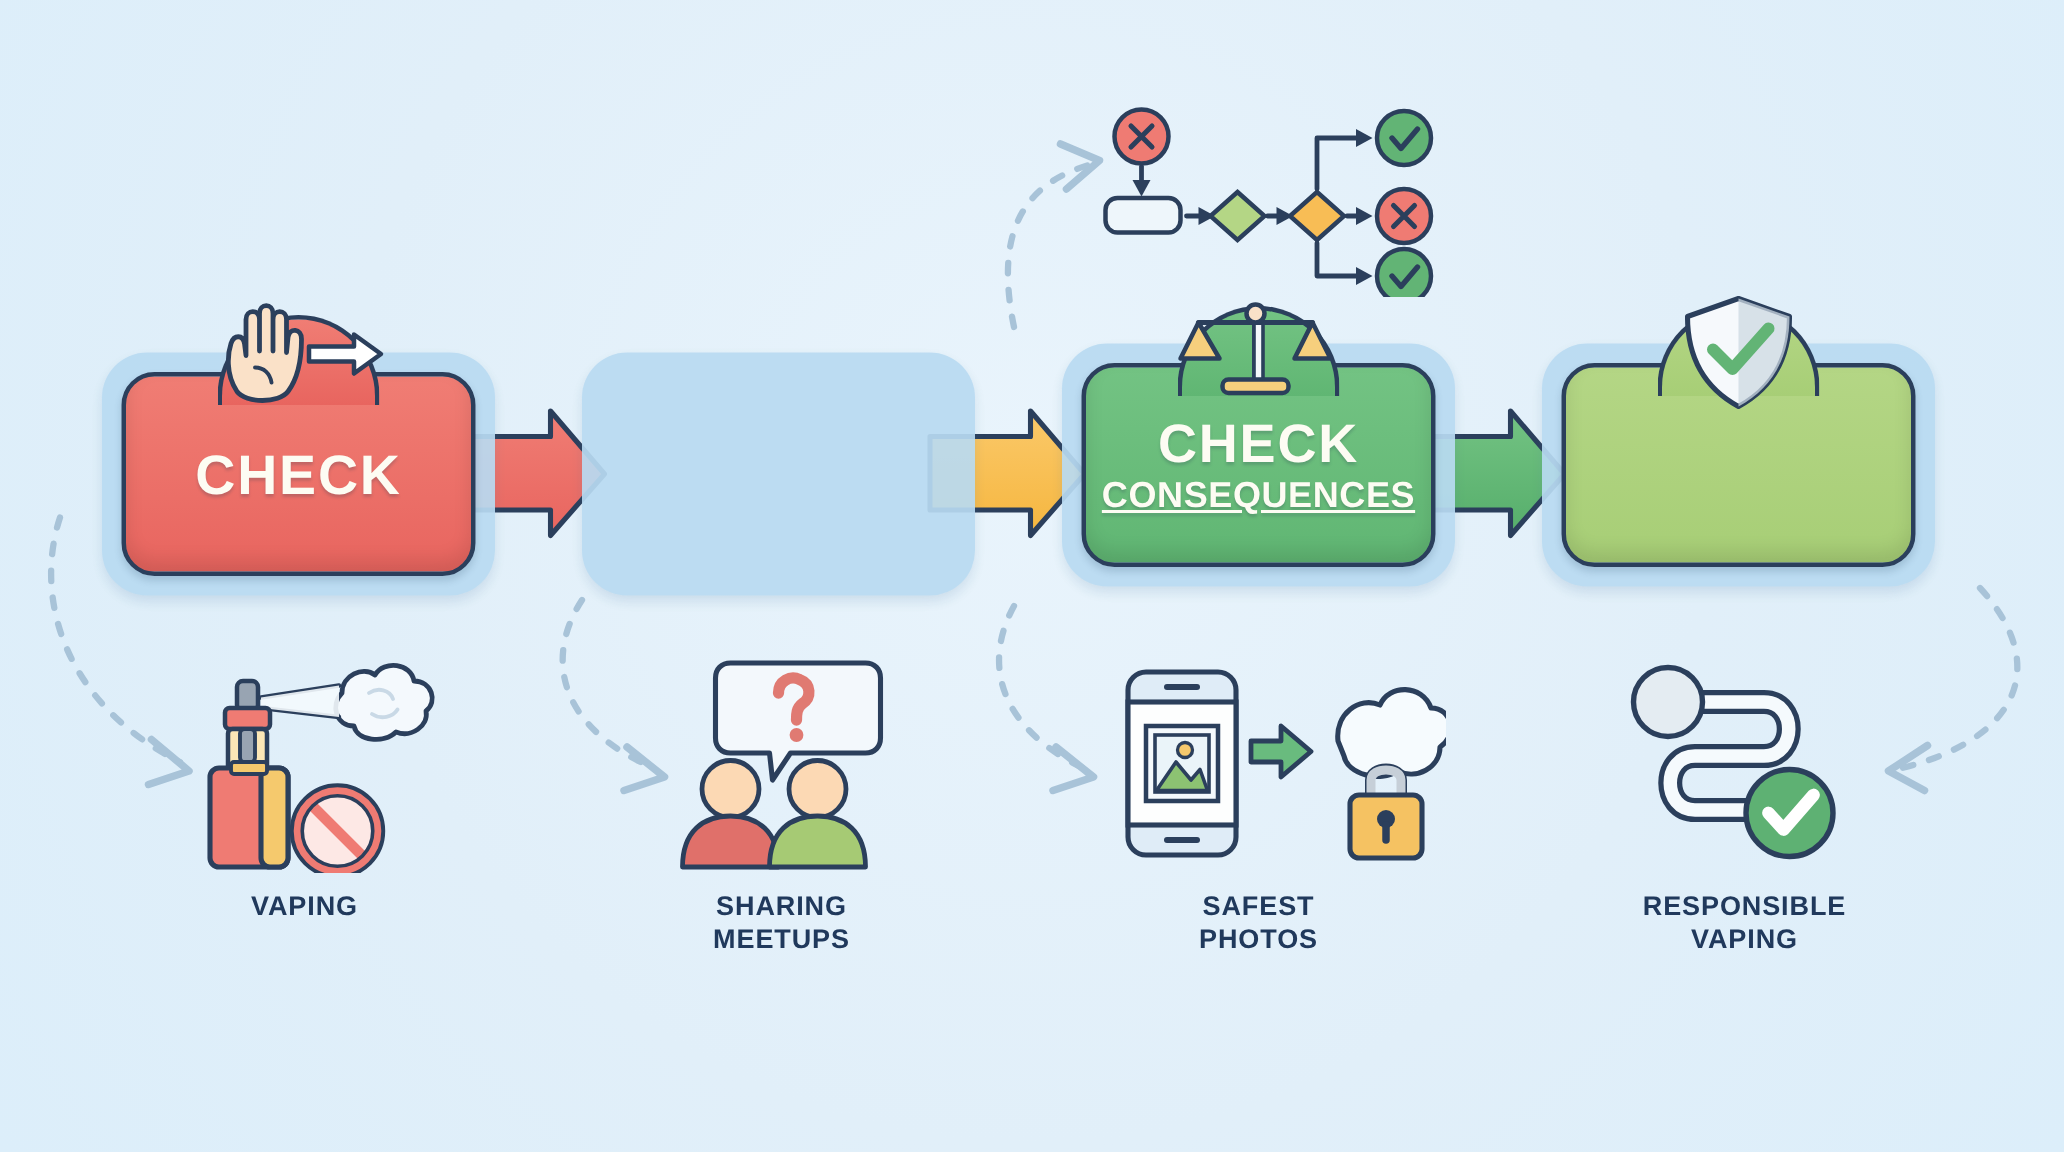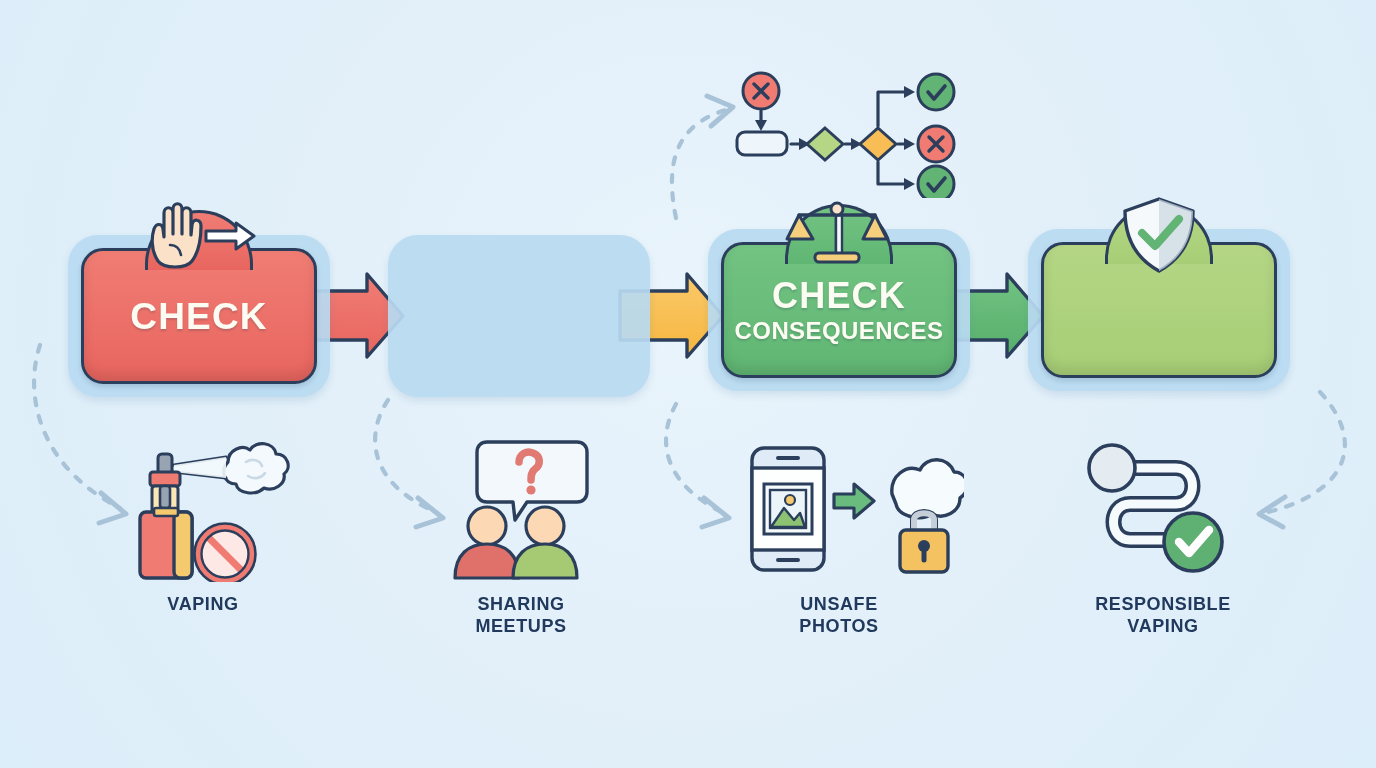--- a/index.html
+++ b/index.html
@@ -61,21 +61,21 @@
   .step .title {
     font-family: "Liberation Sans", sans-serif;
     font-weight: 700;
     letter-spacing: 1.2px;
     color: #fdfcf3;
     text-shadow: 0 2px 2px rgba(40,60,80,.22);
     line-height: 1;
   }
   .step .title.big   { font-size: 37px; }
   .step .title.twoA  { font-size: 36px; }
-  .step .title.twoB  { font-size: 24px; letter-spacing: .4px; margin-top: 5px; }
+  .step .title.twoB  { font-size: 24px; letter-spacing: .4px; margin-top: 5px; text-decoration: underline; }
 
   
   .bump {
     position: absolute;
     left: 50%;
     transform: translateX(-50%);
     top: -41px;
     width: 108px;
     height: 60px;
     border-radius: 56px 56px 0 0;
@@ -373,21 +373,21 @@
 
         <g>
           <path d="M198,100 L198,88 C198,76 222,76 222,88 L222,100" fill="none" stroke="#2b3f5c" stroke-width="4" stroke-linecap="round"></path>
           <path d="M200,100 L200,88 C200,79 220,79 220,88 L220,100" fill="none" stroke="#c6cfd8" stroke-width="6" stroke-linecap="round"></path>
           <rect x="186" y="98" width="48" height="42" rx="6" fill="#f5c262" stroke="#2b3f5c" stroke-width="3.4"></rect>
           <circle cx="210" cy="114" r="6" fill="#2b3f5c"></circle>
           <path d="M210,118 L210,128" stroke="#2b3f5c" stroke-width="5" stroke-linecap="round"></path>
         </g>
       </svg>
     </div>
-    <div class="cap">UNSAFE
+    <div class="cap">SAFEST
 PHOTOS</div>
   </div>
 
   <div class="leaf" style="left:1013px; top:432px;">
     <div class="art">
       <svg width="190" height="150" viewBox="0 0 190 150">
 
         <path d="M50,36 L108,36 C130,36 130,72 108,72 L62,72 C40,72 40,108 62,108 L124,108" fill="none" stroke="#2b3f5c" stroke-width="16" stroke-linecap="round" stroke-linejoin="round"></path>
         <path d="M50,36 L108,36 C130,36 130,72 108,72 L62,72 C40,72 40,108 62,108 L124,108" fill="none" stroke="#f5fafd" stroke-width="9" stroke-linecap="round" stroke-linejoin="round"></path>
 

